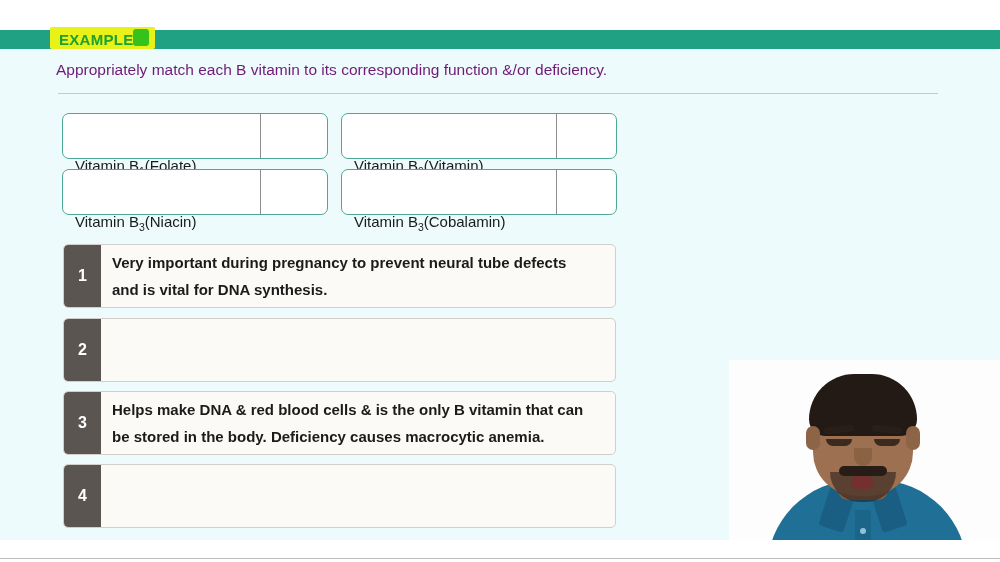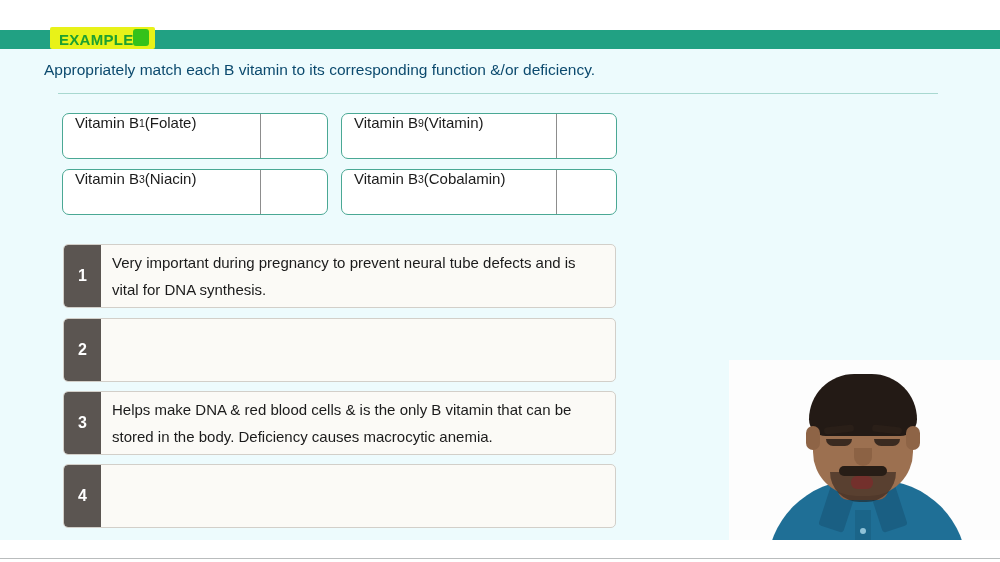--- a/index.html
+++ b/index.html
@@ -74,48 +74,48 @@
   }
   .bottom-rule {
     position: absolute;
     left: 0; top: 558px;
     width: 1000px; height: 4px;
     background: #ffffff;
     border-top: 1px solid #b9bcbd;
   }
   .prompt {
     position: absolute;
-    left: 44px; top: 60px;
+    left: 56px; top: 60px;
     width: 880px;
     font-size: 15.5px;
-    color: #0c4a6e;
+    color: #701a75;
     line-height: 20px;
   }
   .divider {
     position: absolute;
     left: 58px; top: 93px;
     width: 880px; height: 0;
     border-top: 1.5px solid #a8d8d0;
   }
   
   .vbox {
     position: absolute;
     height: 46px;
     border: 1.6px solid #4aa894;
     border-radius: 7px;
     background: #ffffff;
     box-sizing: border-box;
   }
   .vbox .vlabel {
     position: absolute;
     left: 12px;
-    top: 0;
+    top: 16px;
     height: 100%;
     display: flex;
-    align-items: flex-start;
+    align-items: flex-end;
     font-size: 15px;
     color: #1b1b1b;
     white-space: nowrap;
   }
   .vbox .vslot {
     position: absolute;
     top: 0;
     right: 0;
     height: 100%;
     border-left: 1.4px solid #8d8d8d;
@@ -165,20 +165,21 @@
     top: 0;
     height: 100%;
     width: 505px;
     padding: 0 10px 0 11px;
     box-sizing: border-box;
     display: flex;
     align-items: center;
     font-size: 15px;
     line-height: 27px;
     color: #1b1b1b;
+    font-weight: bold;
   }
   .item.i1 { top: 244px; }
   .item.i2 { top: 318px; }
   .item.i3 { top: 391px; }
   .item.i4 { top: 464px; }
   
   .presenter {
     position: absolute;
     left: 729px;
     top: 360px;

